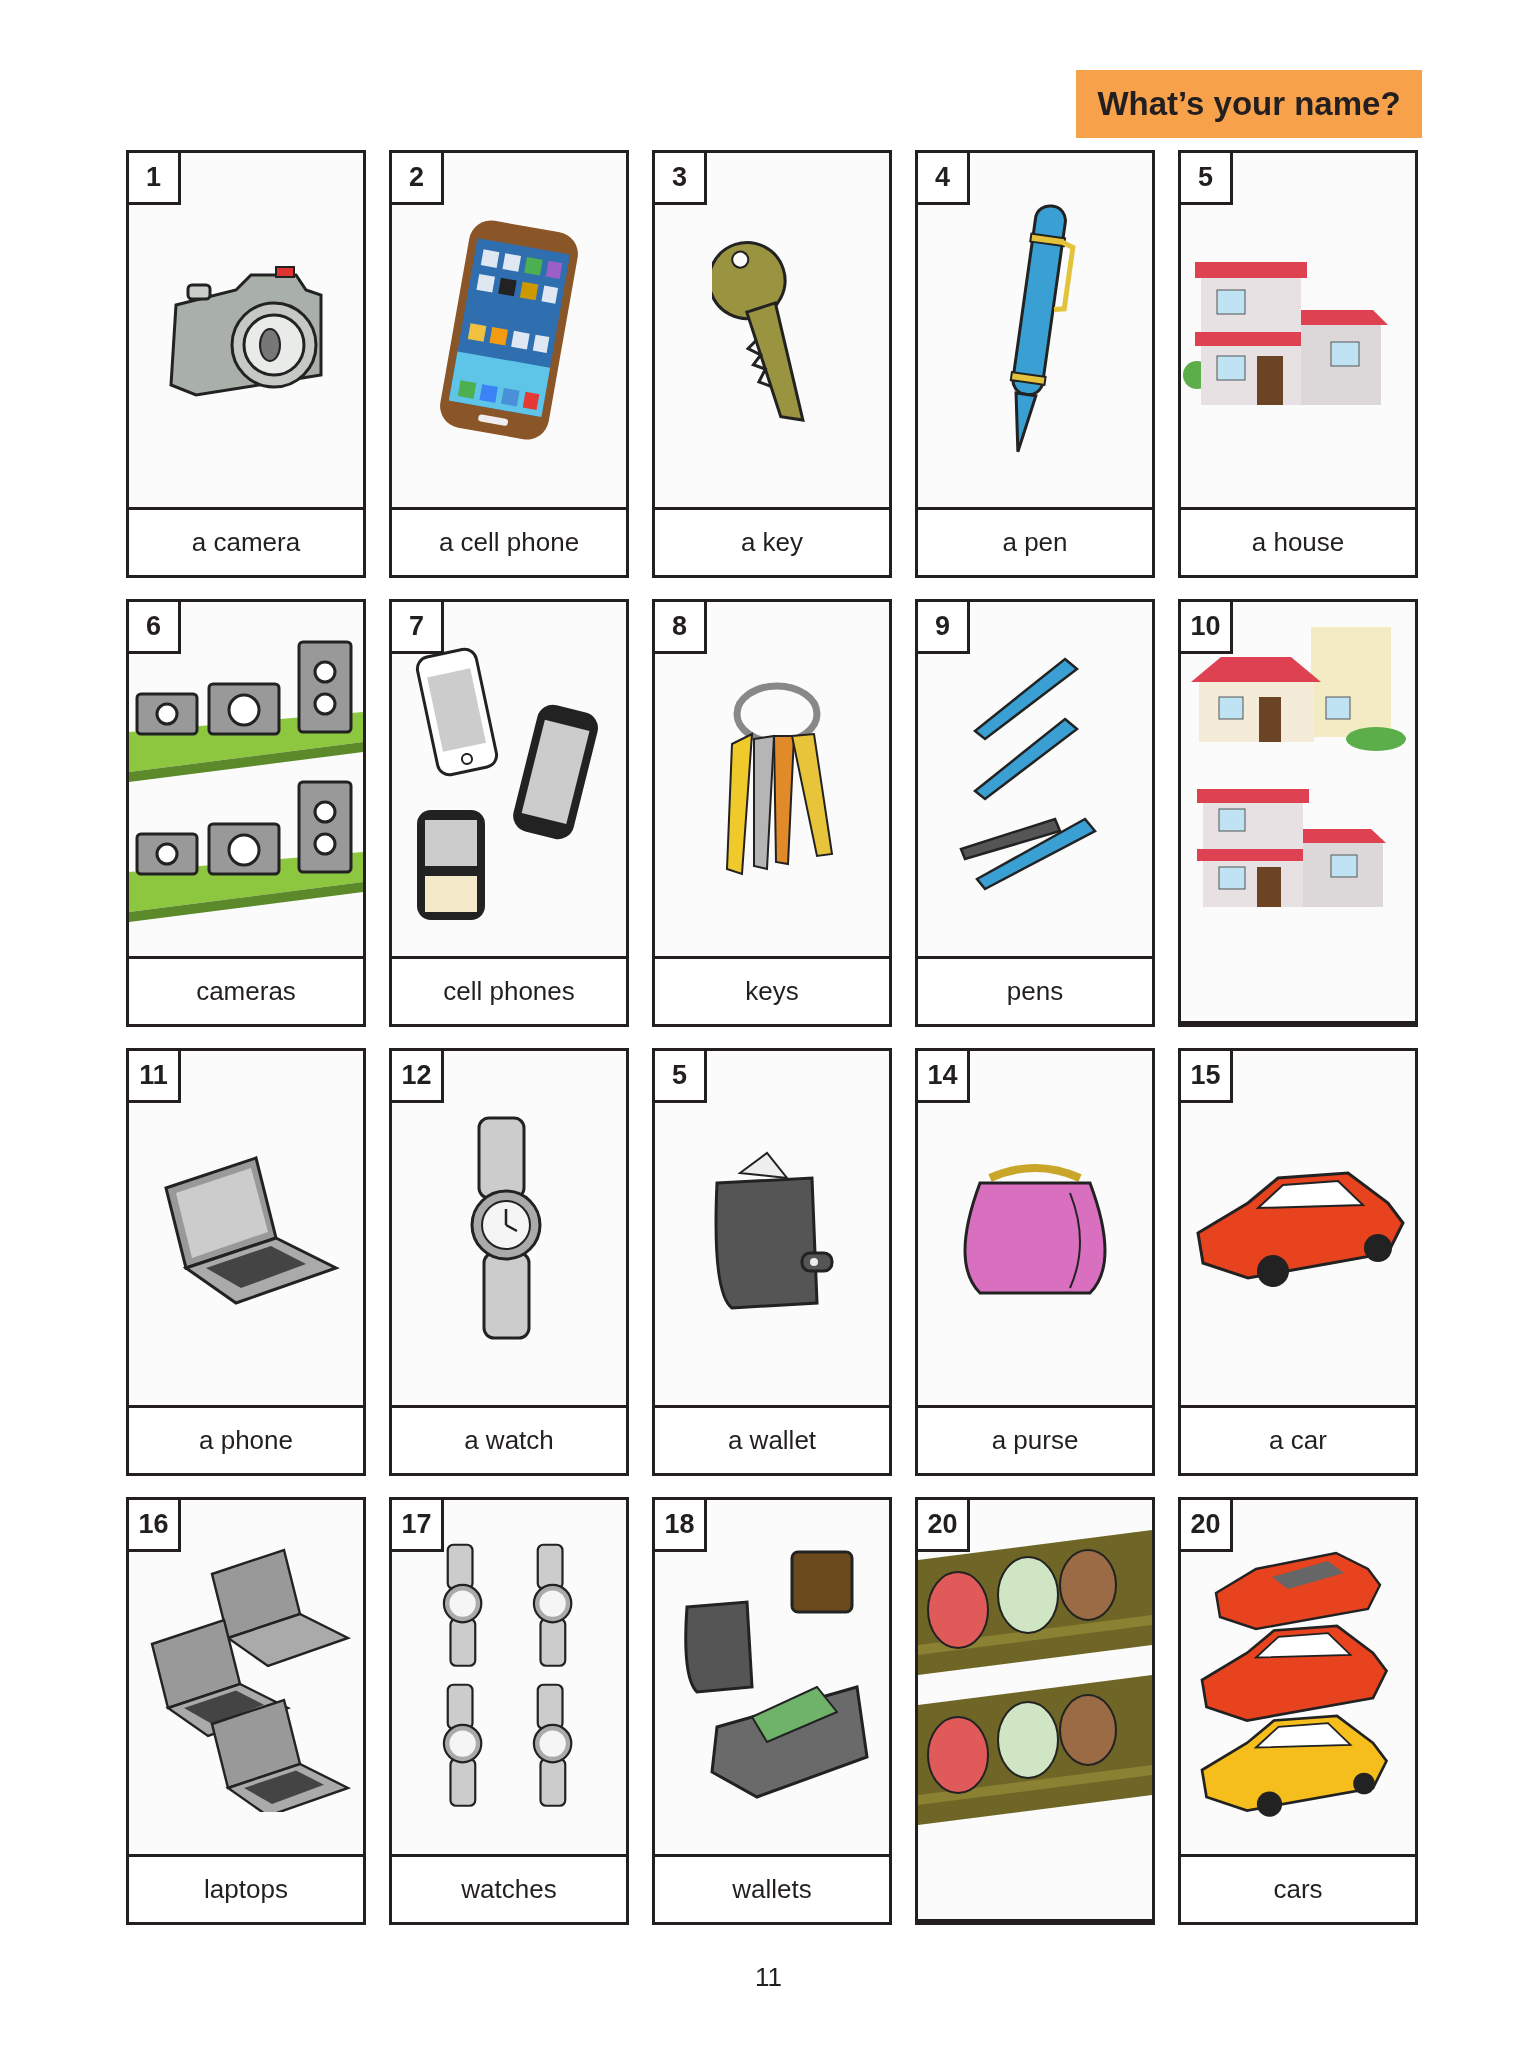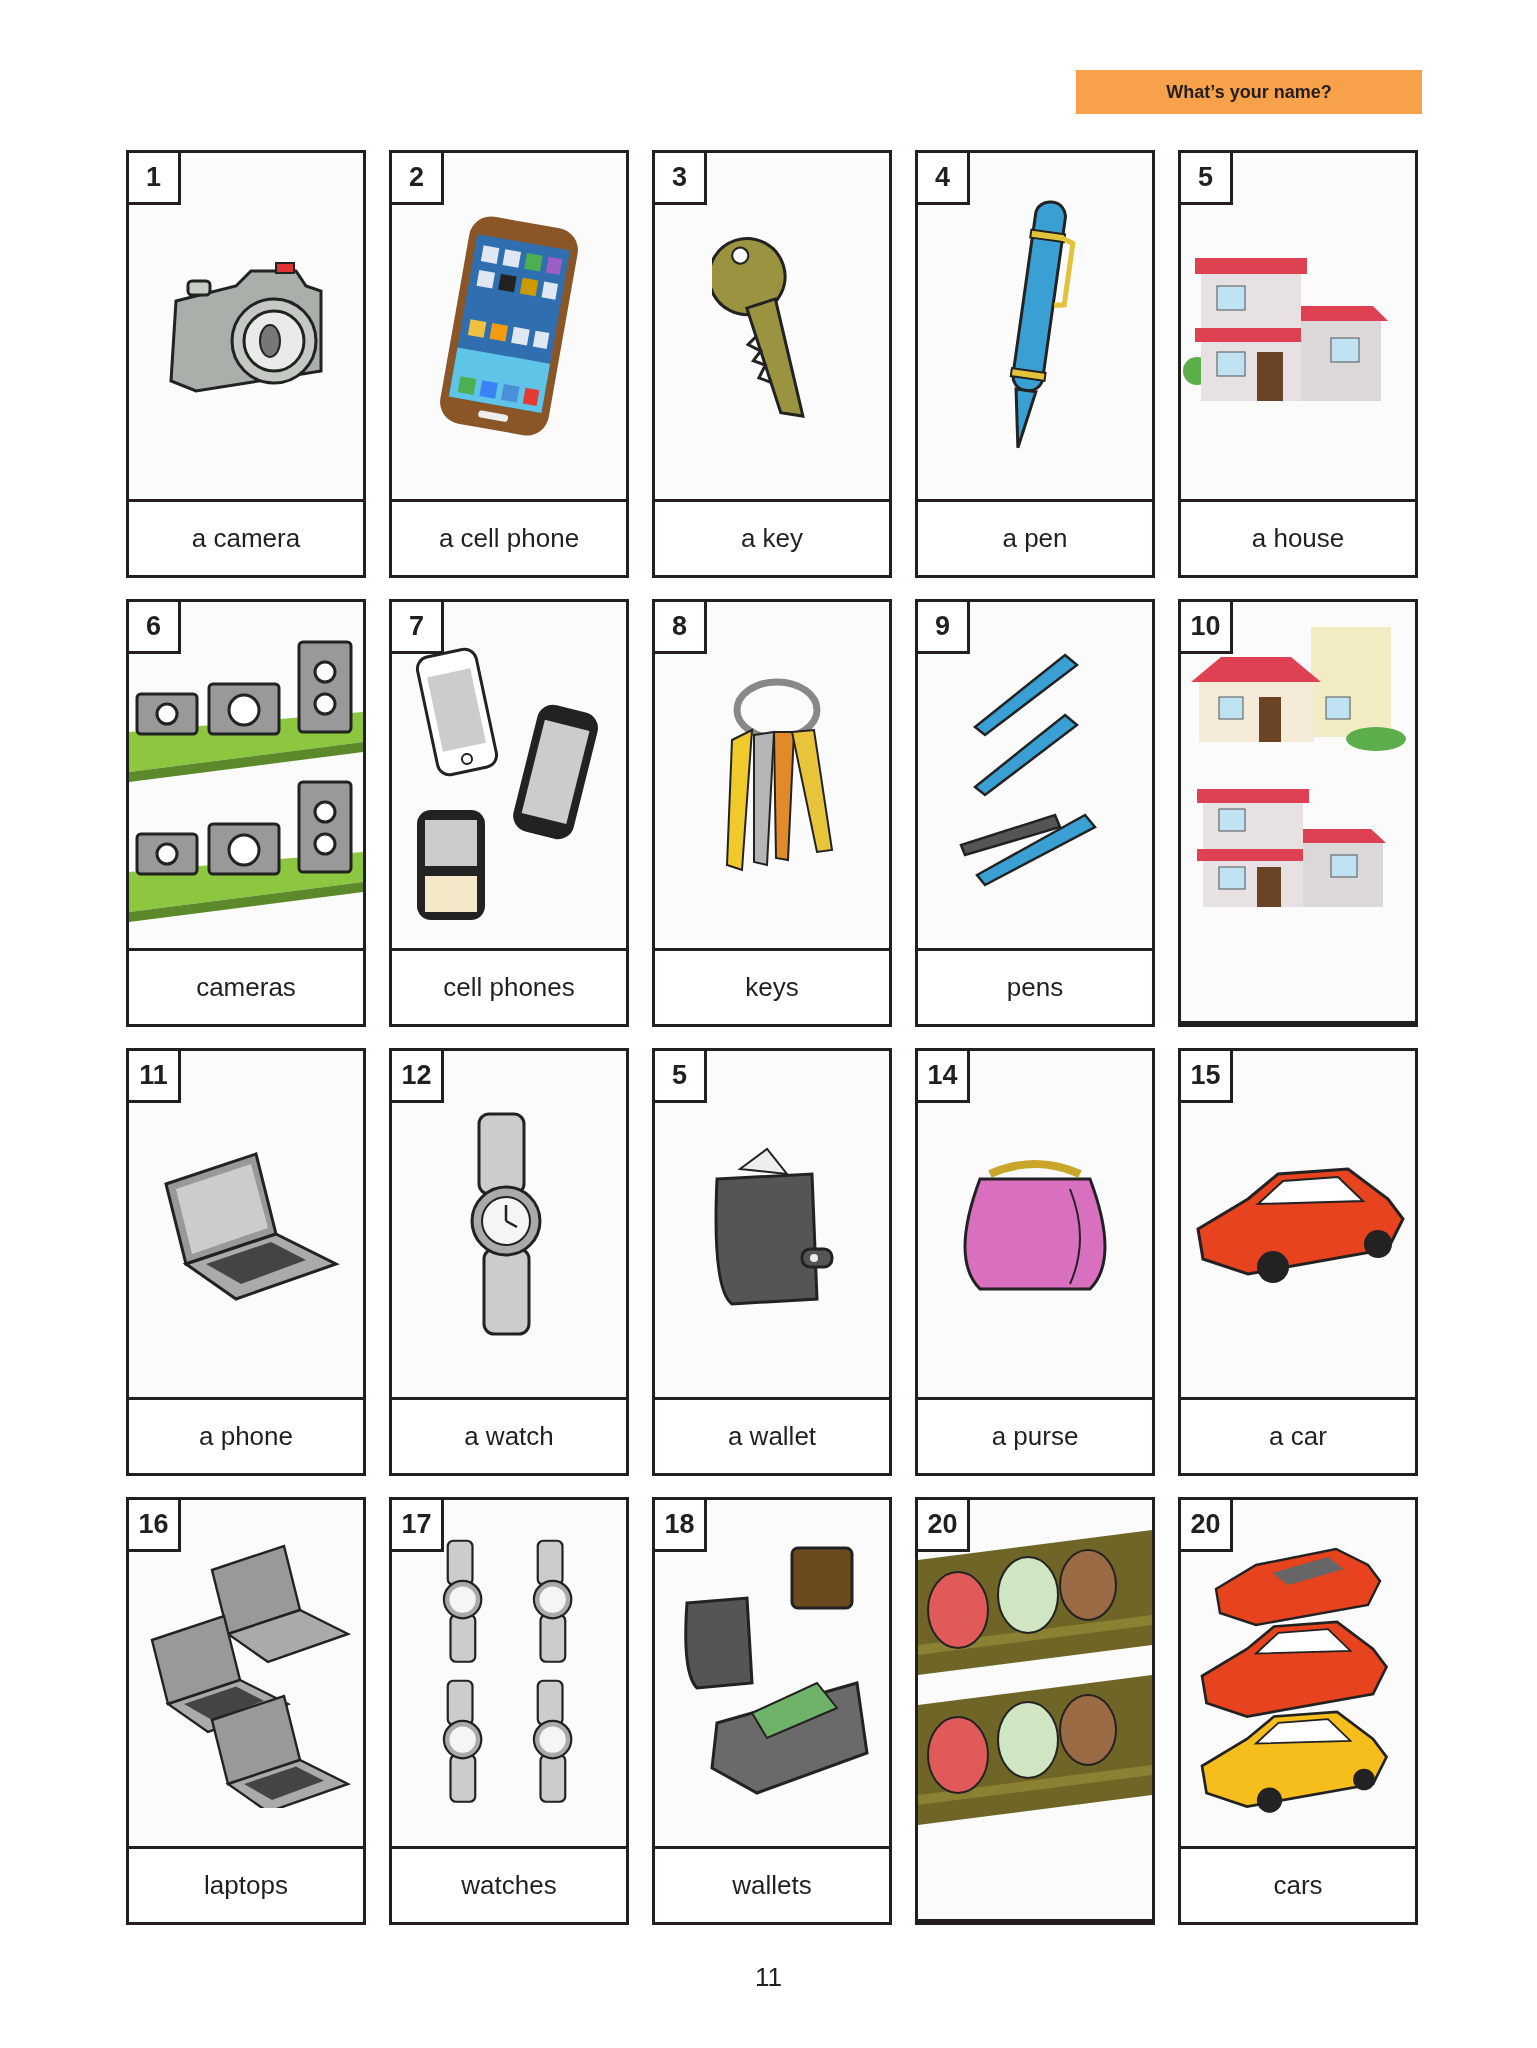--- a/index.html
+++ b/index.html
@@ -1,22 +1,22 @@
 <!DOCTYPE html>
 <html><head>
 <meta charset="utf-8">
 <style>
   html,body{margin:0;padding:0;background:#fff;}
   body{width:1537px;height:2048px;position:relative;font-family:"Liberation Sans",sans-serif;overflow:hidden;}
-  .title-badge{position:absolute;left:1076px;top:70px;width:346px;height:44px;background:#f7a24a;display:flex;align-items:center;justify-content:center;font-weight:bold;font-size:18px;color:#231f20;}
+  .title-badge{position:absolute;left:1076px;top:70px;width:346px;height:68px;background:#f7a24a;display:flex;align-items:center;justify-content:center;font-weight:bold;font-size:33px;color:#231f20;}
   .grid{position:absolute;left:126px;top:150px;display:grid;grid-template-columns:repeat(5,240px);grid-template-rows:repeat(4,428px);column-gap:23px;row-gap:21px;}
   .card{position:relative;border:3px solid #231f20;box-sizing:border-box;background:#fff;display:flex;flex-direction:column;}
   .pic{flex:1;position:relative;background:#fbfbfb;border-bottom:3px solid #231f20;overflow:hidden;display:flex;align-items:center;justify-content:center;}
   .num{position:absolute;left:0;top:0;width:52px;height:52px;box-sizing:border-box;border-right:3px solid #231f20;border-bottom:3px solid #231f20;background:#fff;display:flex;align-items:center;justify-content:center;font-weight:bold;font-size:27px;color:#231f20;z-index:2;}
-  .cap{height:73px;display:flex;align-items:center;justify-content:center;font-size:26px;color:#231f20;}
+  .cap{height:65px;display:flex;align-items:center;justify-content:center;font-size:26px;color:#231f20;}
   .page-num{position:absolute;left:0;width:1537px;top:1962px;text-align:center;font-size:26px;color:#231f20;}
   svg{display:block}
 </style>
 </head>
 <body>
 
 <div class="title-badge">What’s your name?</div>
 
 <div class="grid">
 

